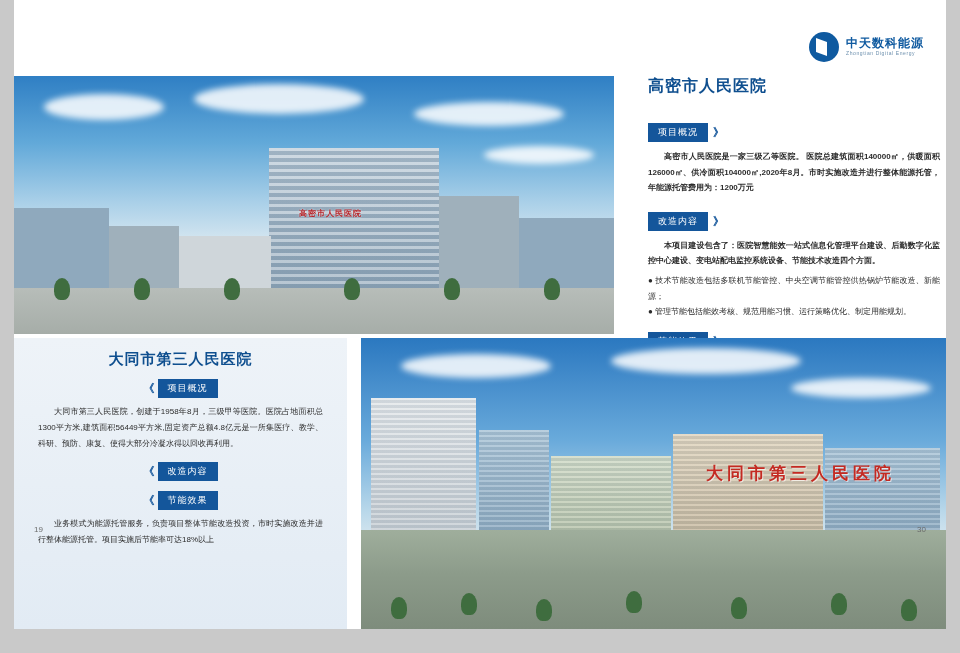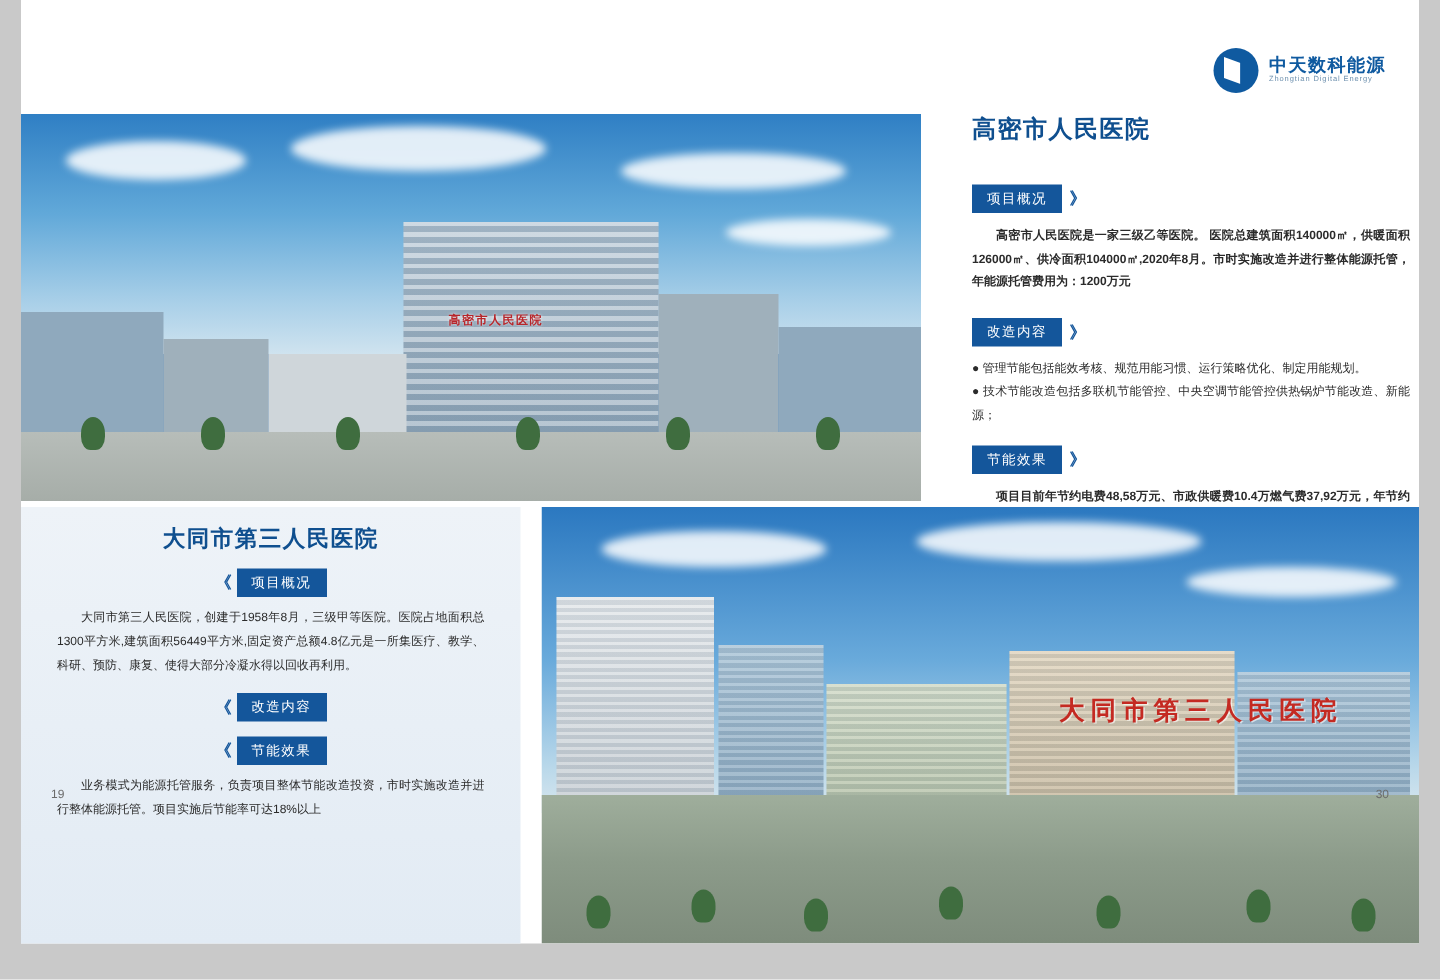--- a/index.html
+++ b/index.html
@@ -195,22 +195,23 @@
     <div class="sec-head">
       <span class="sec-chip">项目概况</span>
       <span class="chev">》</span>
     </div>
     <p class="para indent">高密市人民医院是一家三级乙等医院。 医院总建筑面积140000㎡，供暖面积126000㎡、供冷面积104000㎡,2020年8月。市时实施改造并进行整体能源托管，年能源托管费用为：1200万元</p>
 
     <div class="sec-head">
       <span class="sec-chip">改造内容</span>
       <span class="chev">》</span>
     </div>
+    <p class="para indent">本项目建设包含了：医院智慧能效一站式信息化管理平台建设、后勤数字化监控中心建设、变电站配电监控系统设备、节能技术改造四个方面。</p>
+    <p class="bullet">● 技术节能改造包括多联机节能管控、中央空调节能管控供热锅炉节能改造、新能源；</p>
     <p class="bullet">● 管理节能包括能效考核、规范用能习惯、运行策略优化、制定用能规划。</p>
-    <p class="bullet">● 技术节能改造包括多联机节能管控、中央空调节能管控供热锅炉节能改造、新能源；</p>
 
     <div class="sec-head">
       <span class="sec-chip">节能效果</span>
       <span class="chev">》</span>
     </div>
     <p class="para indent">项目目前年节约电费48,58万元、市政供暖费10.4万燃气费37,92万元，年节约能源费总计96.9万元。</p>
   </div>
 
   <div class="band">
 

